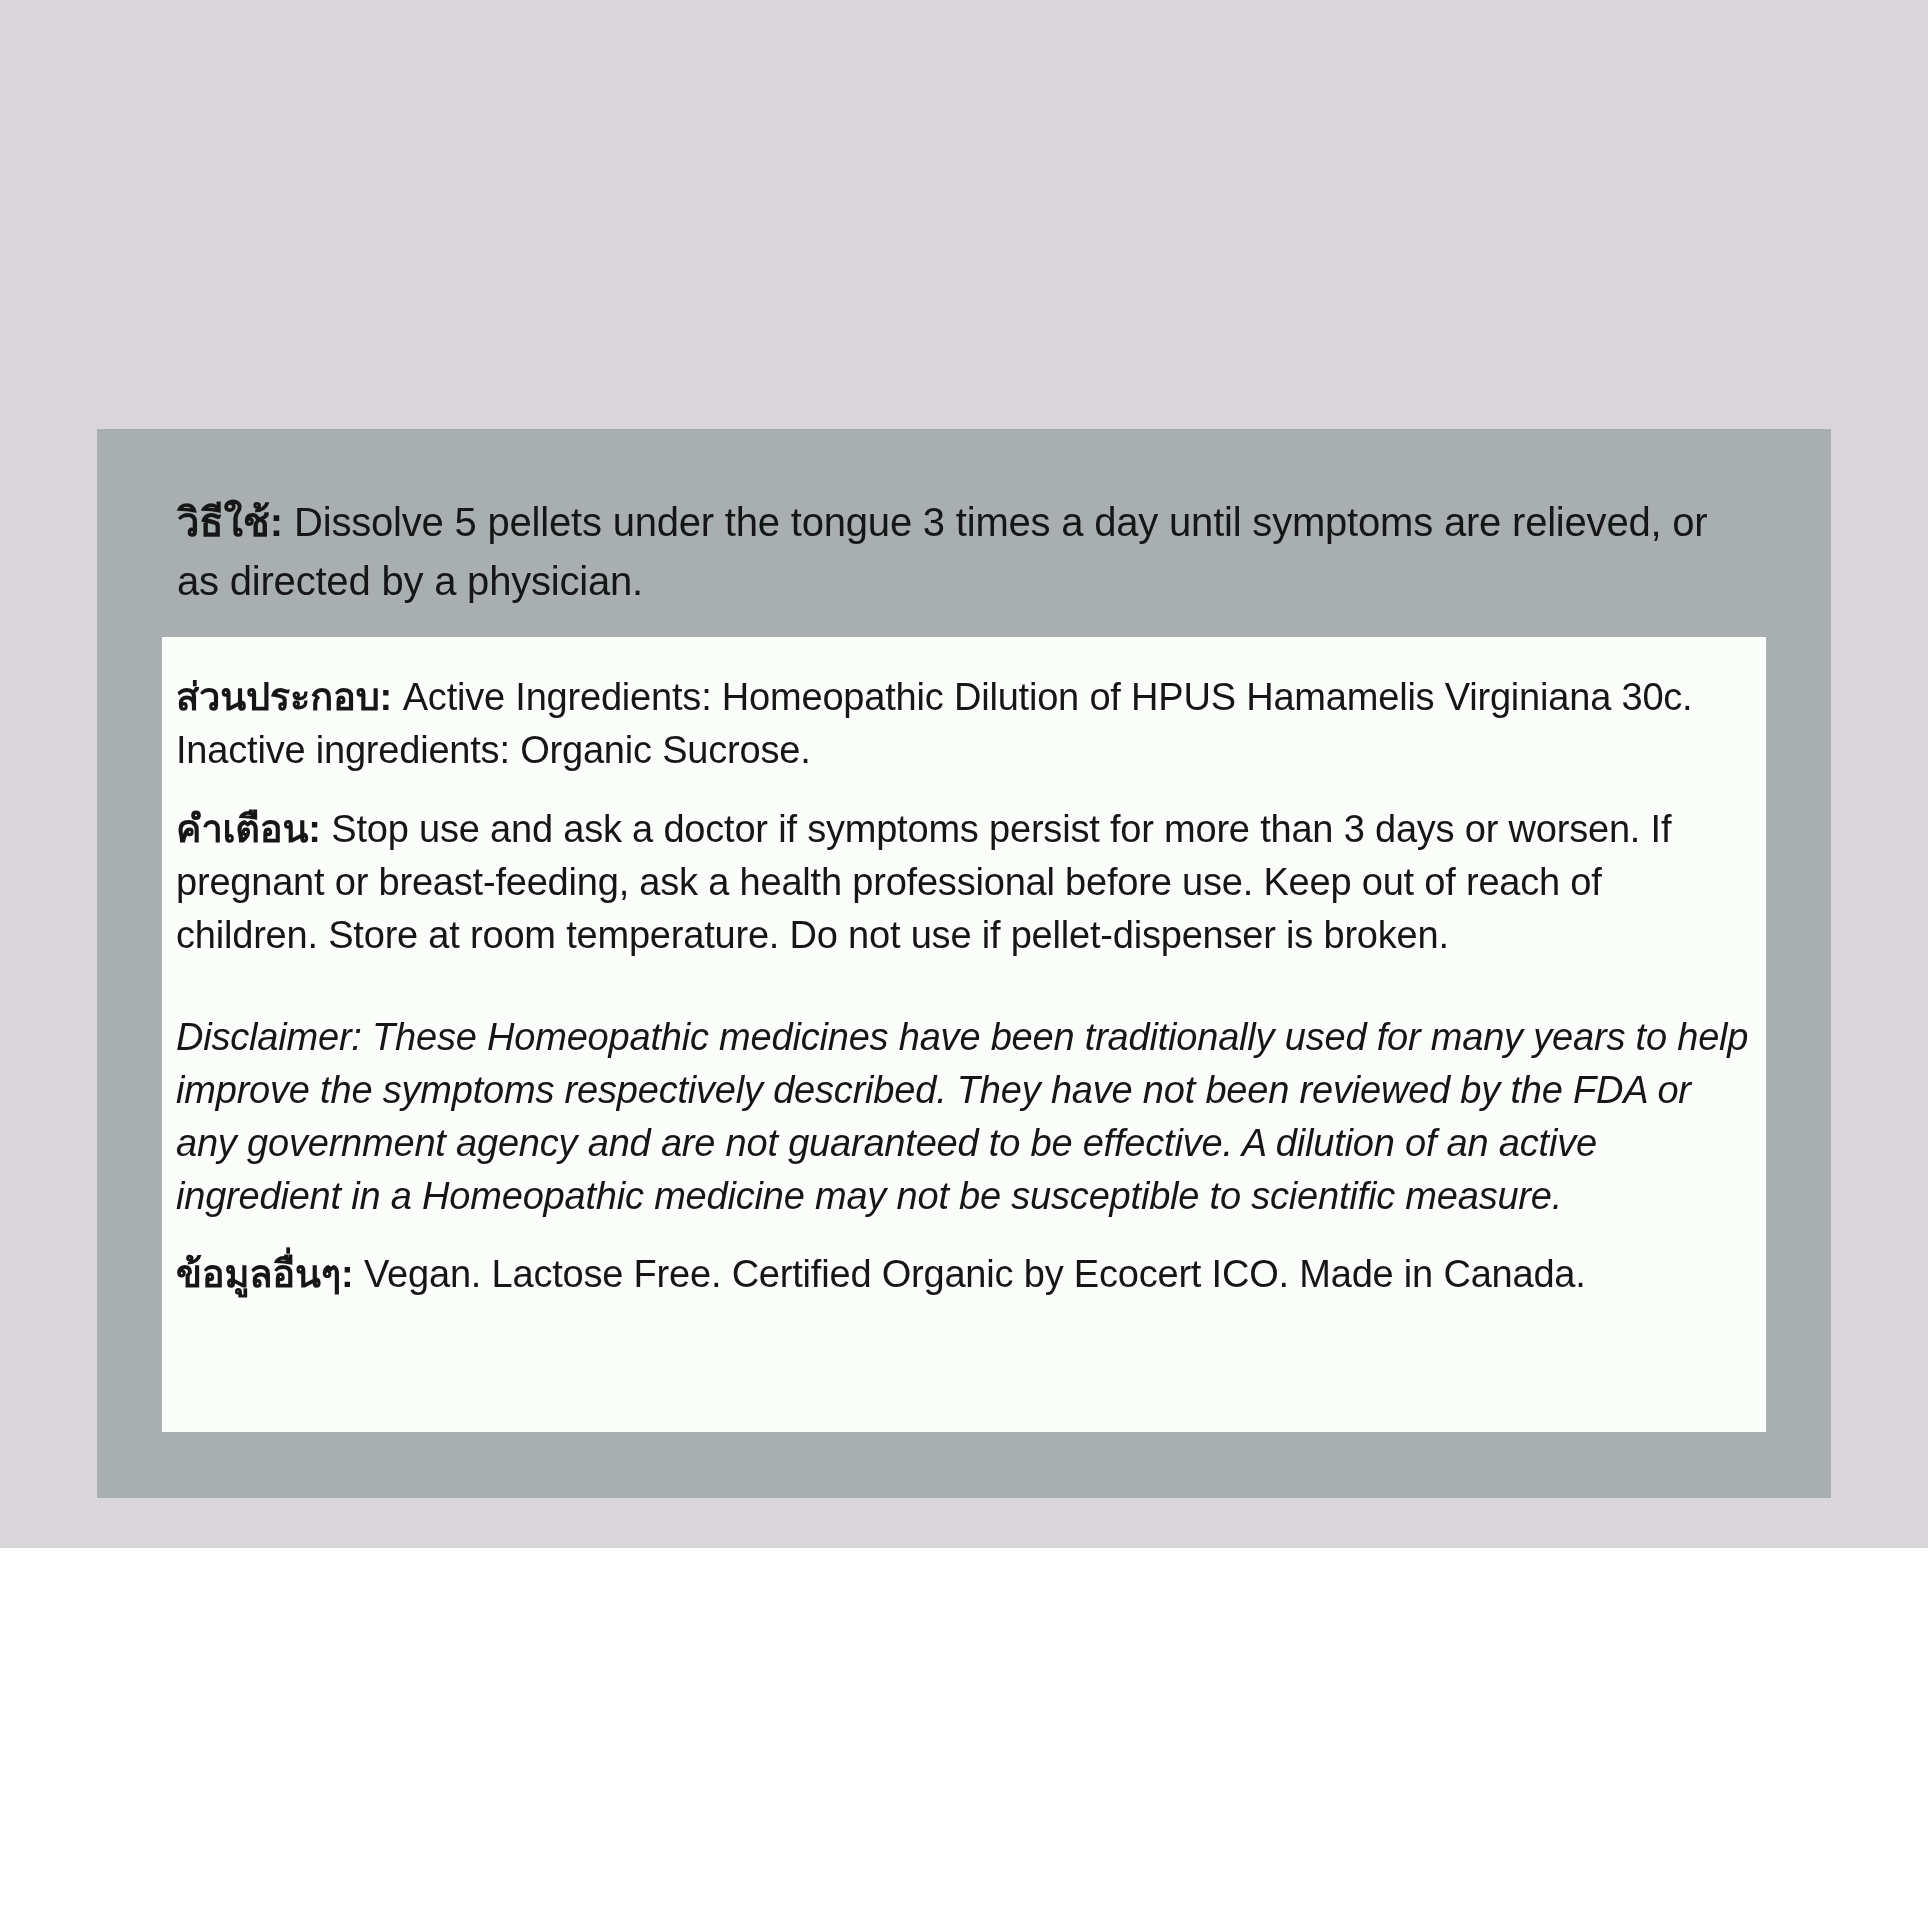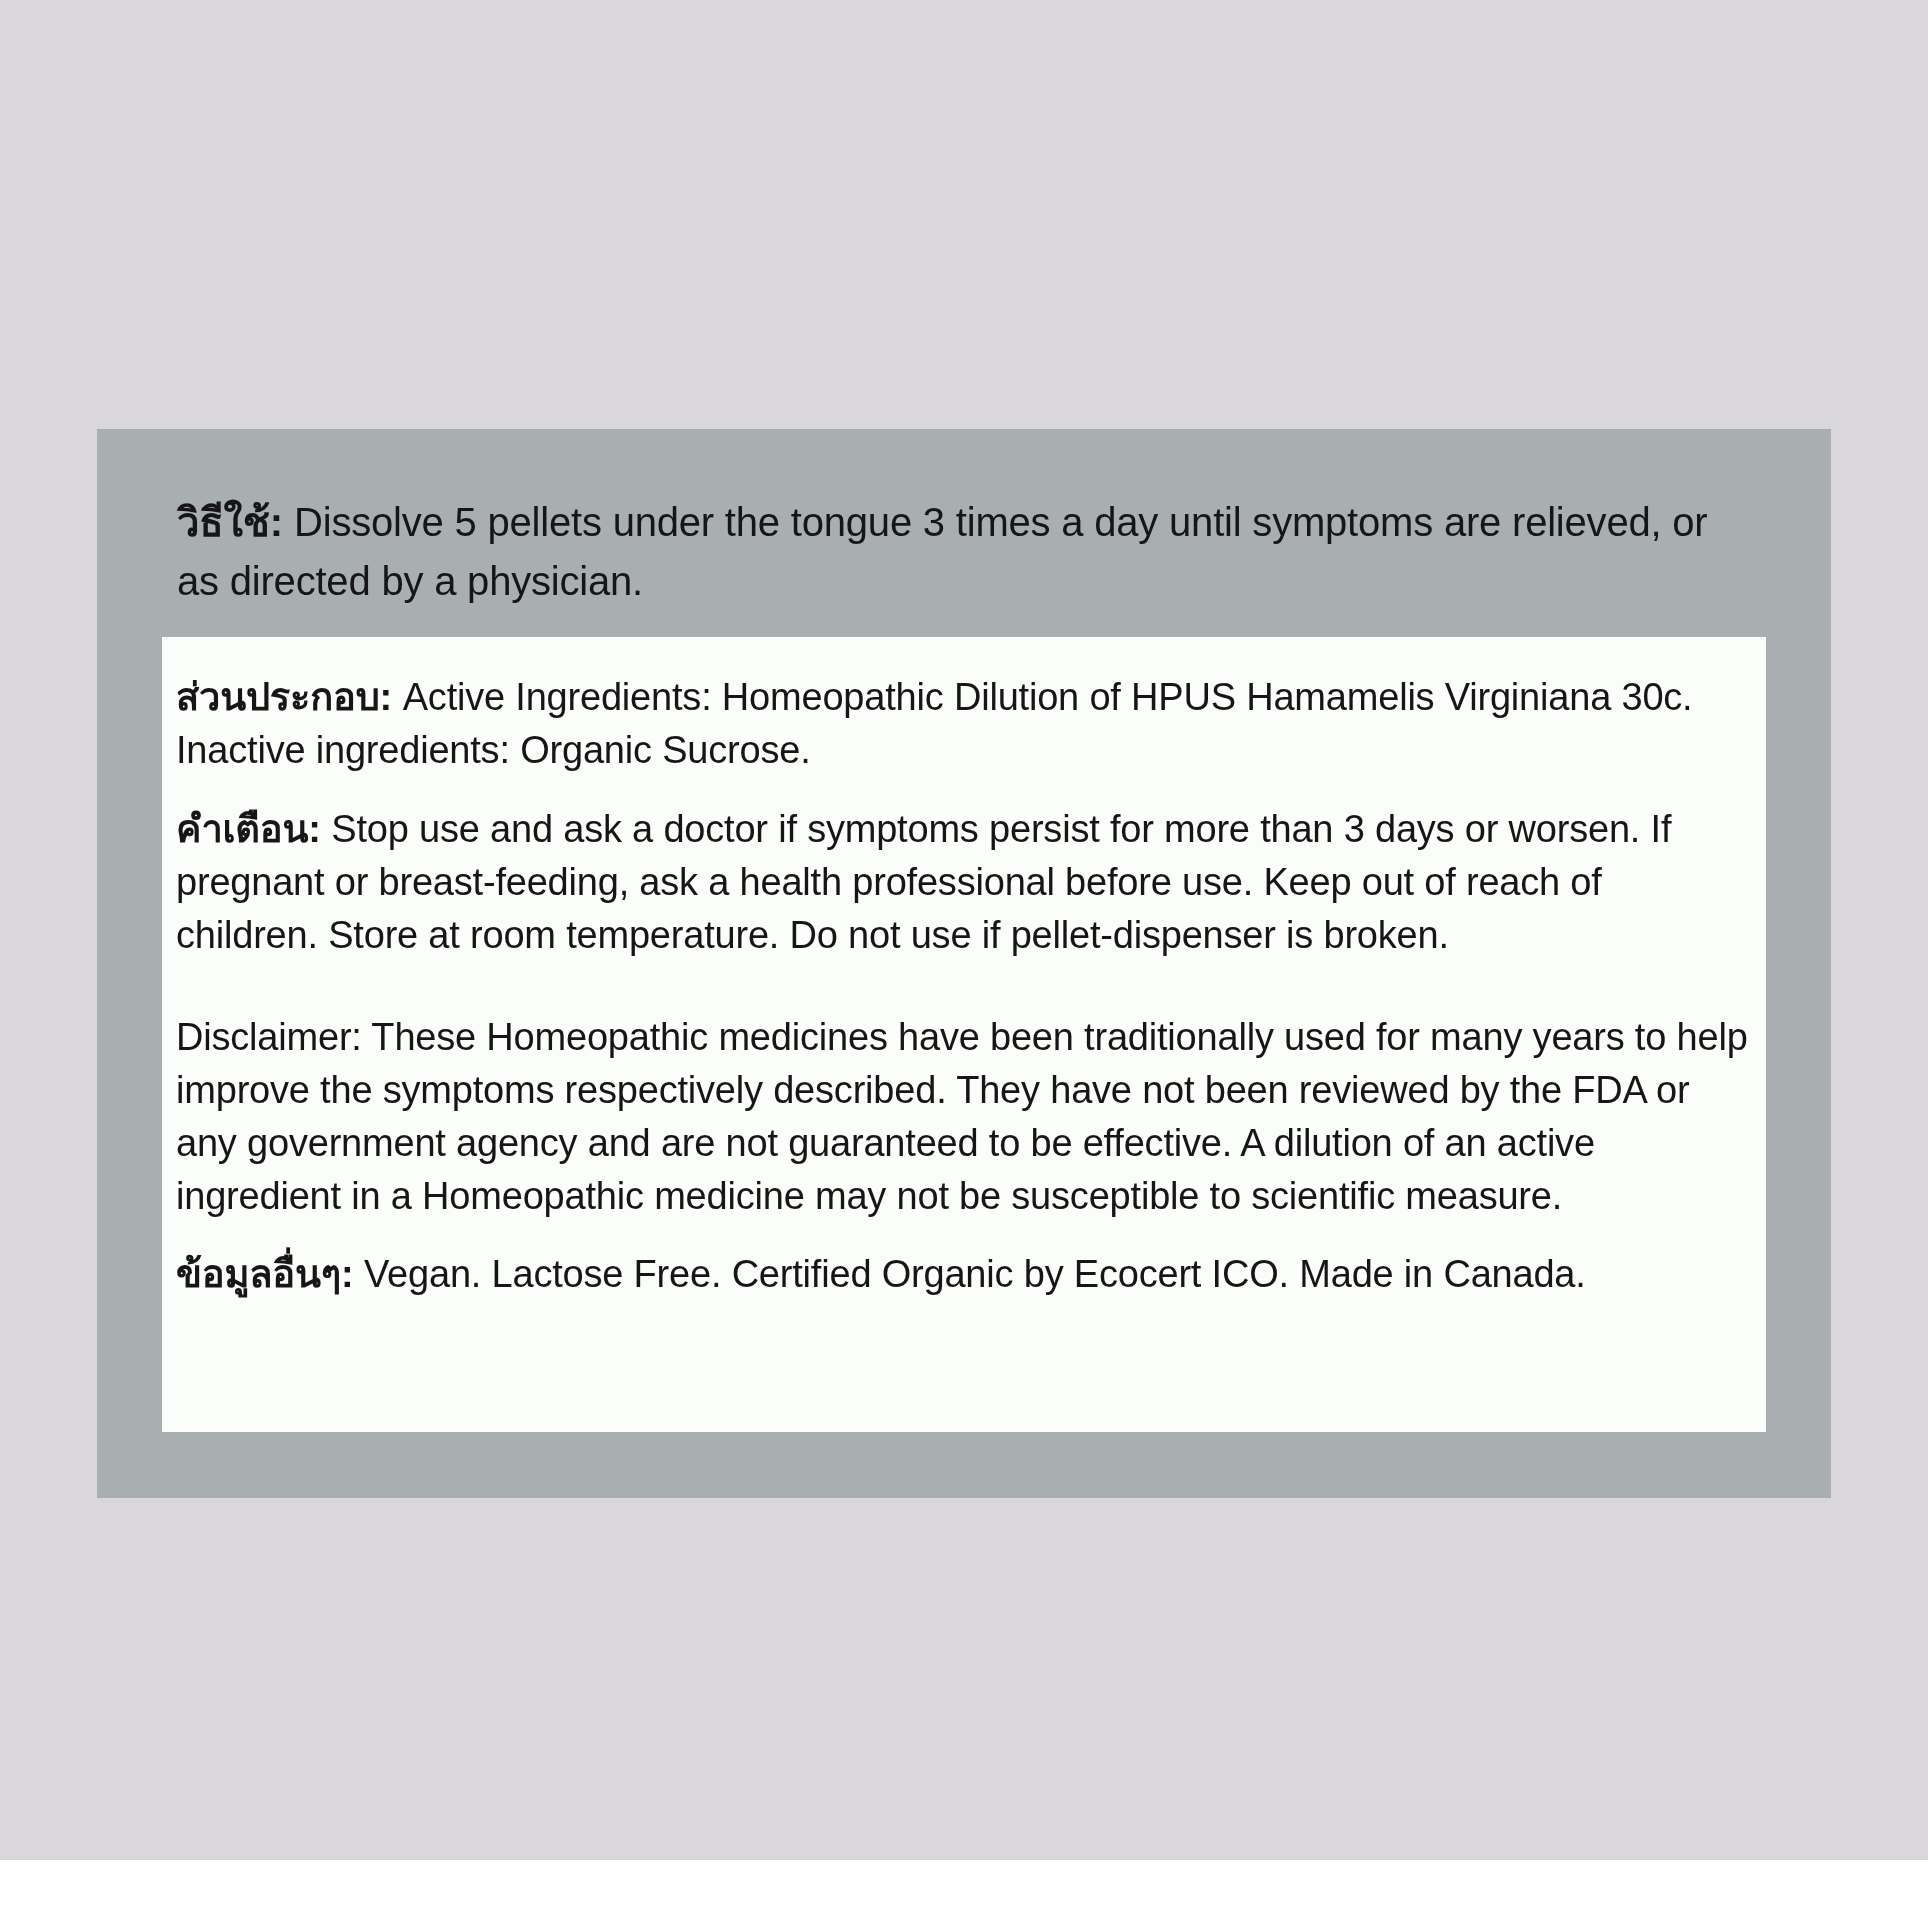--- a/index.html
+++ b/index.html
@@ -2,21 +2,21 @@
 <html style="--page-bg: #d9d7da; --panel-bg: #a9aeb1; --card-bg: #fbfdfa; --text: #161616;font-size:15px"><head>
 <meta charset="utf-8">
 <style>
   html, body {
     margin: 0;
     padding: 0;
   }
   .page {
     position: relative;
     width: 1928px;
-    height: 1860px;
+    height: 1548px;
     background: var(--page-bg, #d9d7da);
     font-family: "Liberation Sans", "DejaVu Sans", sans-serif;
     color: var(--text, #161616);
     overflow: hidden;
   }
   .panel {
     position: absolute;
     left: 97px;
     top: 429px;
     width: 1734px;
@@ -40,21 +40,21 @@
     padding: 34px 14px 6px 14px;
   }
   .card p {
     margin: 0;
     font-size: 38px;
     line-height: 53px;
     letter-spacing: -0.2px;
   }
   .para-claim    { margin-top: 19px !important; }
   .para-warning  { margin-top: 26px !important; }
-  .para-disclaimer { margin-top: 49px !important; }
+  .para-disclaimer { margin-top: 49px !important; font-style: italic; }
   .para-other    { margin-top: 24.5px !important; }
   .para-label {
     font-weight: bold;
     margin-right: 0.28em;
   }
   .para-label:empty { display: none; margin-right: 0; }
 </style>
 </head>
 <body>
 

